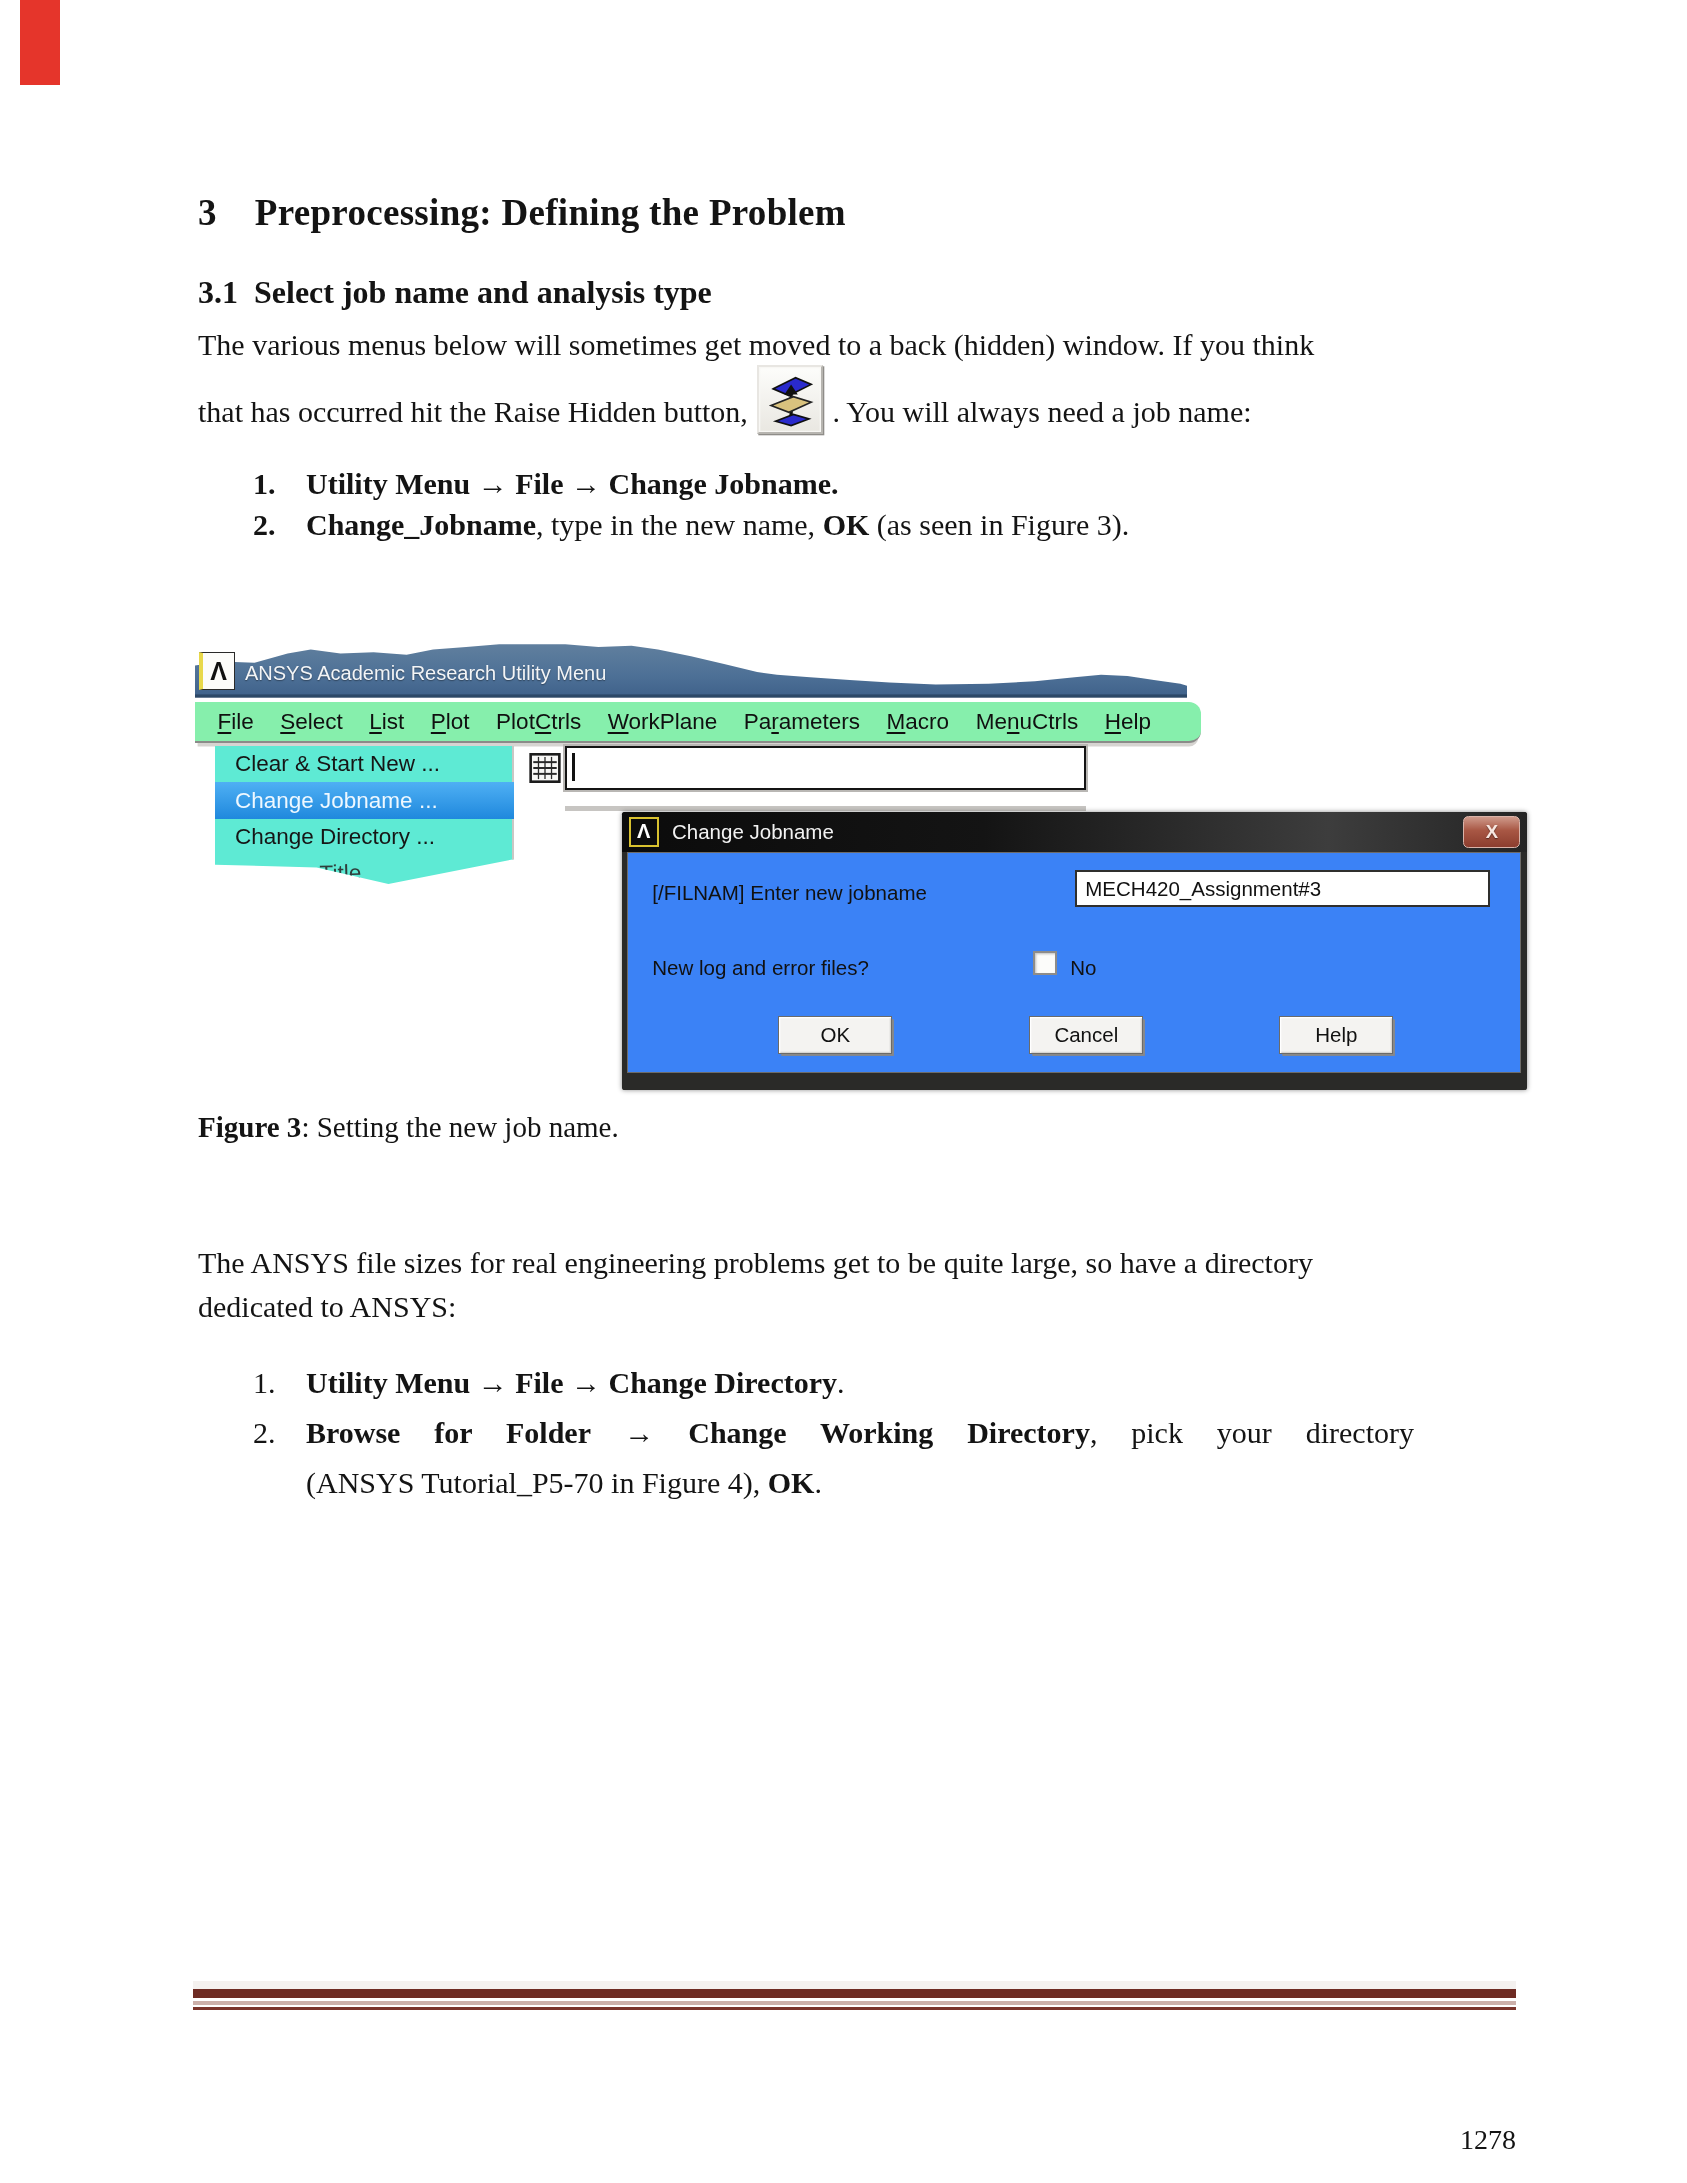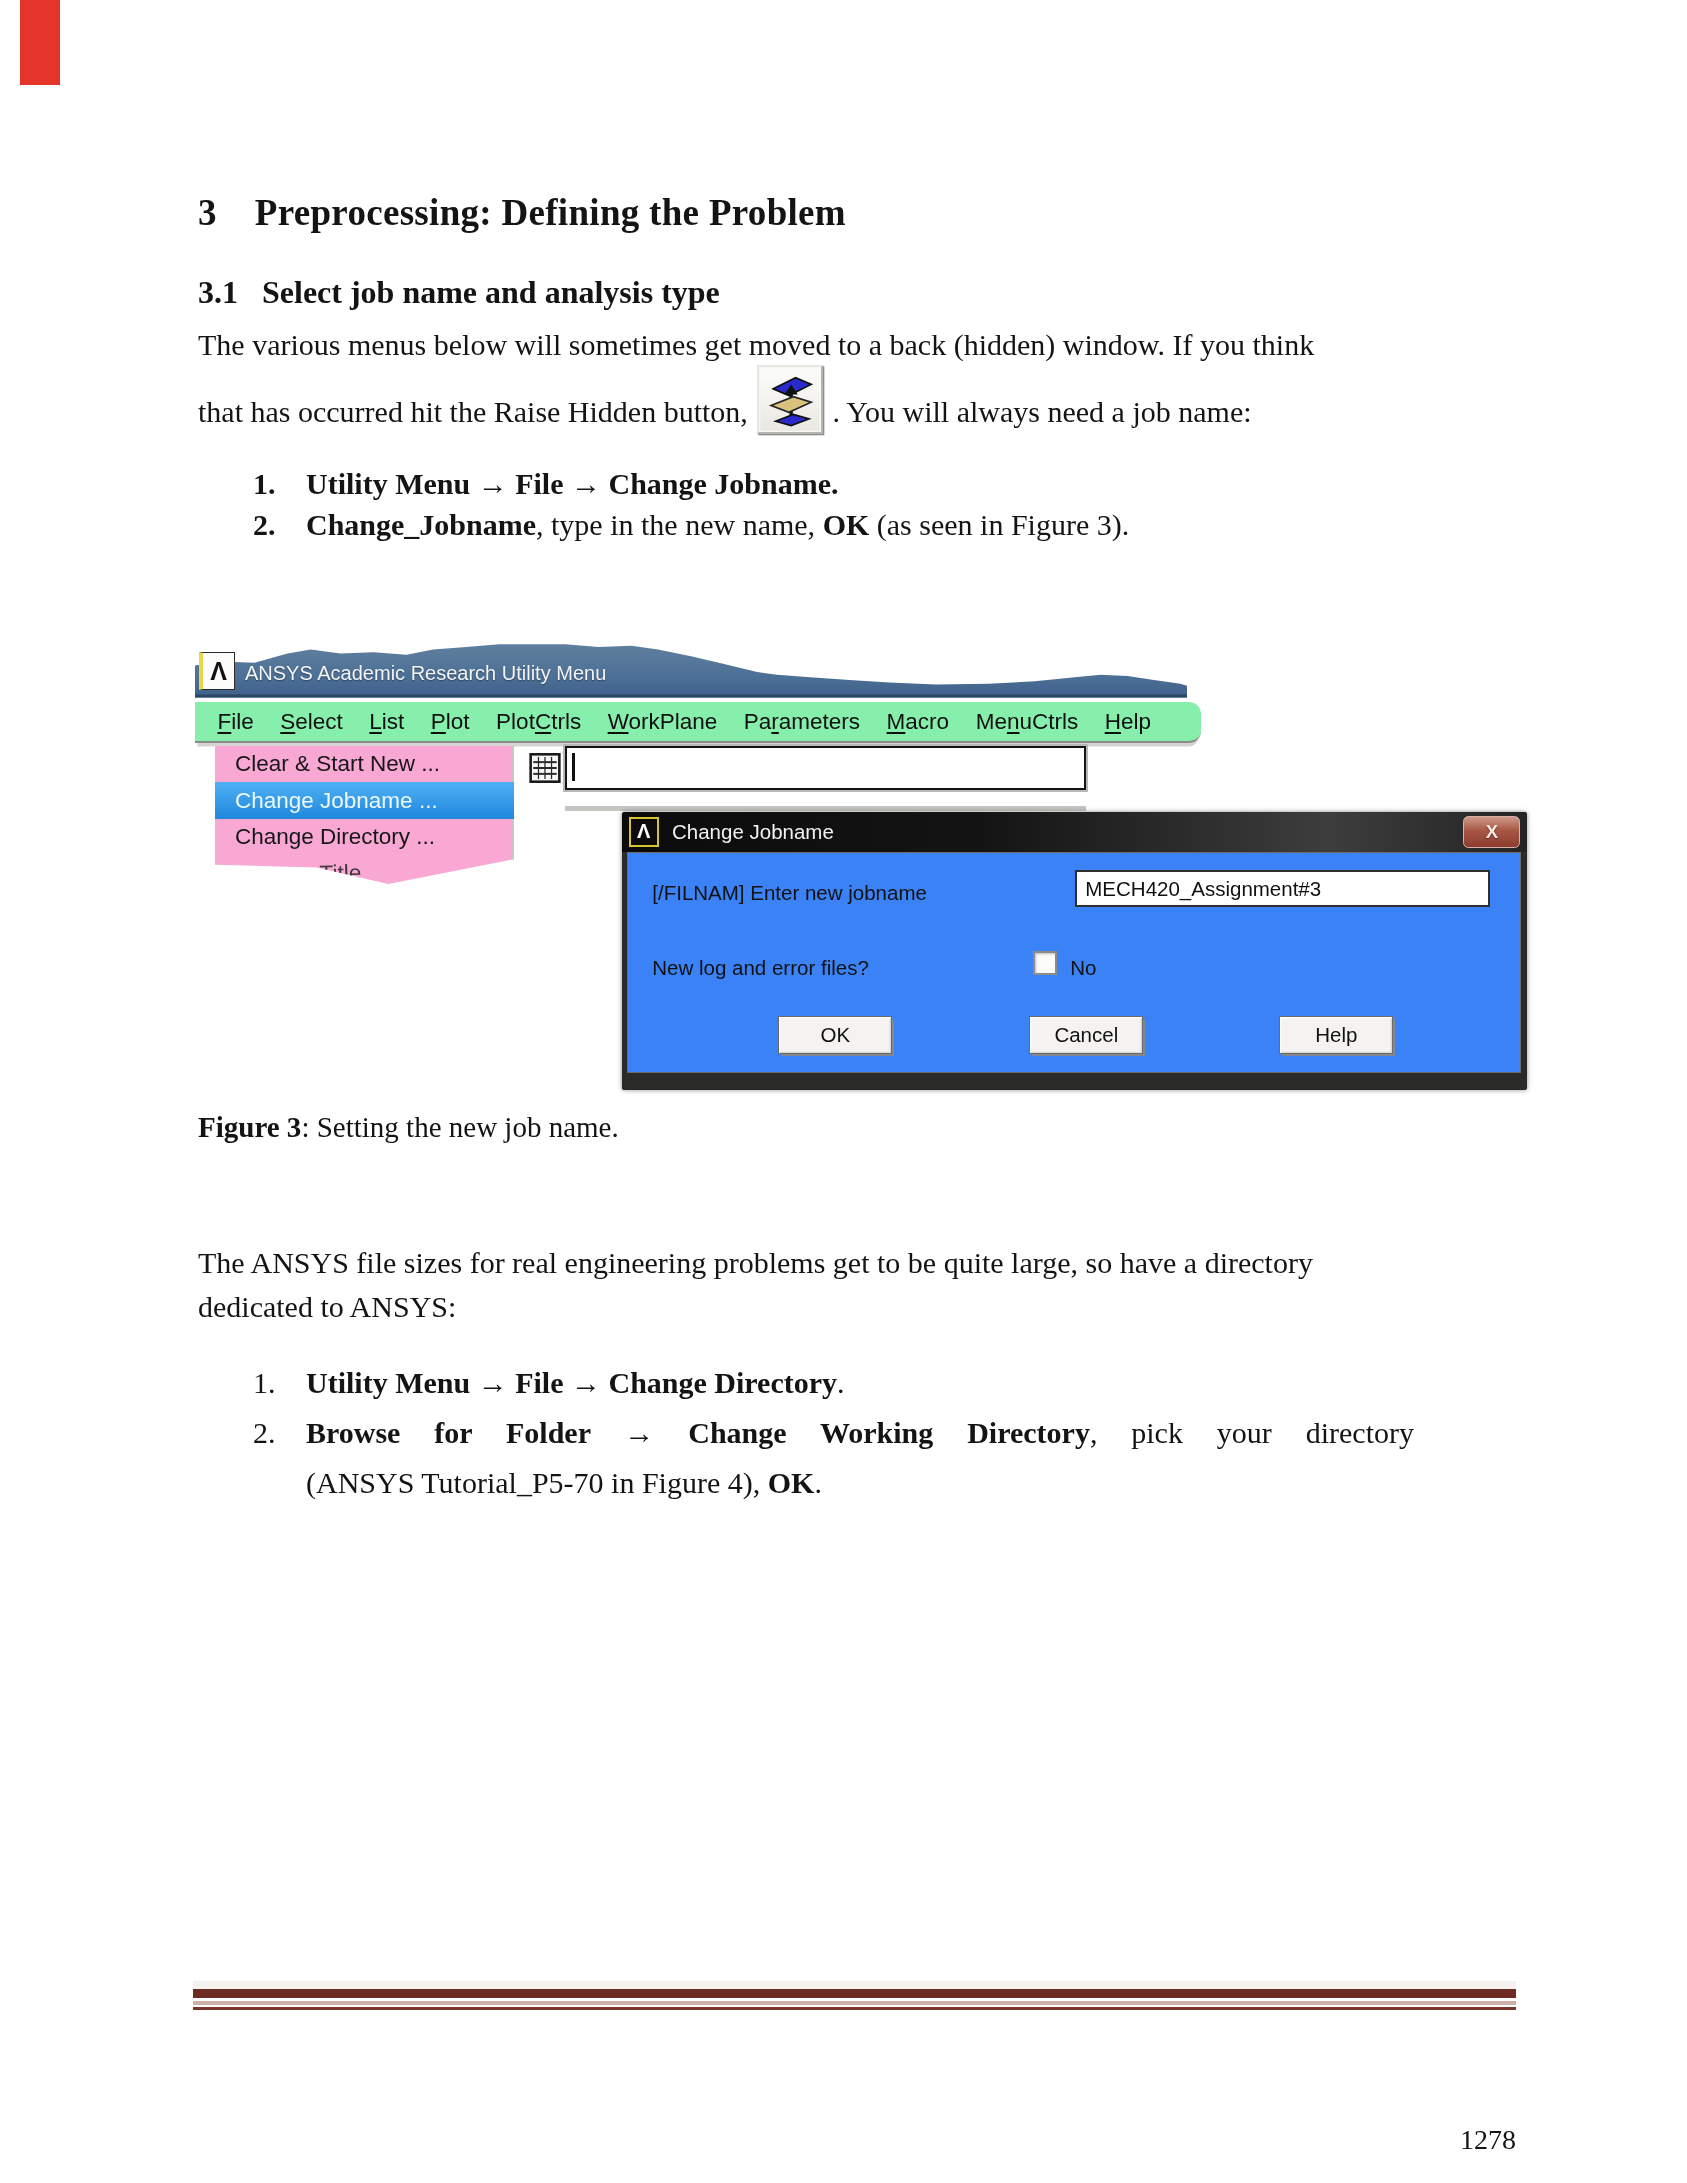--- a/index.html
+++ b/index.html
@@ -4,21 +4,21 @@
 <style>
   * { margin:0; padding:0; box-sizing:border-box; }
   html,body { background:#ffffff; }
   body { width:1687px; height:2183px; position:relative;
          font-family:"Liberation Serif", serif; color:#141414; }
 
   .abs { position:absolute; }
 
   
   .h1 { left:198px; top:191px; font-size:37px; font-weight:bold; display:flex; gap:38px; letter-spacing:0.3px; }
-  .h2 { left:198px; top:274px; font-size:32px; font-weight:bold; display:flex; gap:24px; }
+  .h2 { left:198px; top:274px; font-size:32px; font-weight:bold; display:flex; gap:16px; }
   .body-line { font-size:30px; line-height:36px; }
   .p1l1 { left:198px; top:327px; }
   .p1l2 { left:198px; top:365px; display:flex; align-items:flex-end; gap:9.3px; }
   .p1l2 .t { padding-bottom:4px; }
   .b { font-weight:bold; }
   .list1 { left:253px; top:463px; }
   .list-row { display:flex; font-size:30px; line-height:41px; }
   .list-row .num { width:53px; flex:0 0 53px; }
   .caption { left:198px; top:1111px; font-size:29px; }
   .p2 { left:198px; top:1241px; font-size:30px; line-height:44px; }
@@ -55,21 +55,21 @@
   .win-title { left:50px; top:22.5px; height:30px; line-height:30px; color:#f3f5f7; font-size:20px; text-shadow:0 0.7px 1.3px rgba(0,0,0,.4); }
 
   .menubar { left:0; top:67px; width:1006px; height:41px; background:#86efac;
       border-bottom:2.6px solid #8b8b89; border-radius:0 12px 12px 0;
       box-shadow:0 6px 0 -2.6px #d6d4d1;
       display:flex; align-items:center; gap:26.5px; padding-left:22.5px;
       font-size:22.5px; color:#101010; }
   .menubar .mi { white-space:nowrap; }
   .mn { text-decoration:underline; text-underline-offset:3.3px; }
 
-  .filemenu { left:20px; top:111px; width:299px; height:138px; background:#f9a8d4;
+  .filemenu { left:20px; top:111px; width:299px; height:138px; background:#5eead4;
       clip-path:polygon(0 0,100% 0,100% 82%,58% 100%,34% 88%,0 86%);
       box-shadow:inset -2px 0 0 #c9c7c4; font-size:22.5px; color:#161616; }
   .fm-item { height:36px; line-height:36px; padding-left:20px; white-space:nowrap; }
   .fm-item.hl { background:linear-gradient(180deg,#4fb0f4,#1f88dd); color:#eef8ff; height:37px; line-height:37px; }
   .fm-item.cut { color:#2c2c2c; transform:rotate(-1.5deg); opacity:.9; }
 
   .kbd-icon { left:334px; top:118px; width:32px; height:30px; }
   .cmd-input { left:370px; top:111px; width:521px; height:44px; background:#fff;
       border:2.6px solid #141414; box-shadow:0 0 0 2px #b9b7b4; }
   .cmd-caret { left:5.3px; top:5.3px; width:2.6px; height:28px; background:#111; }

